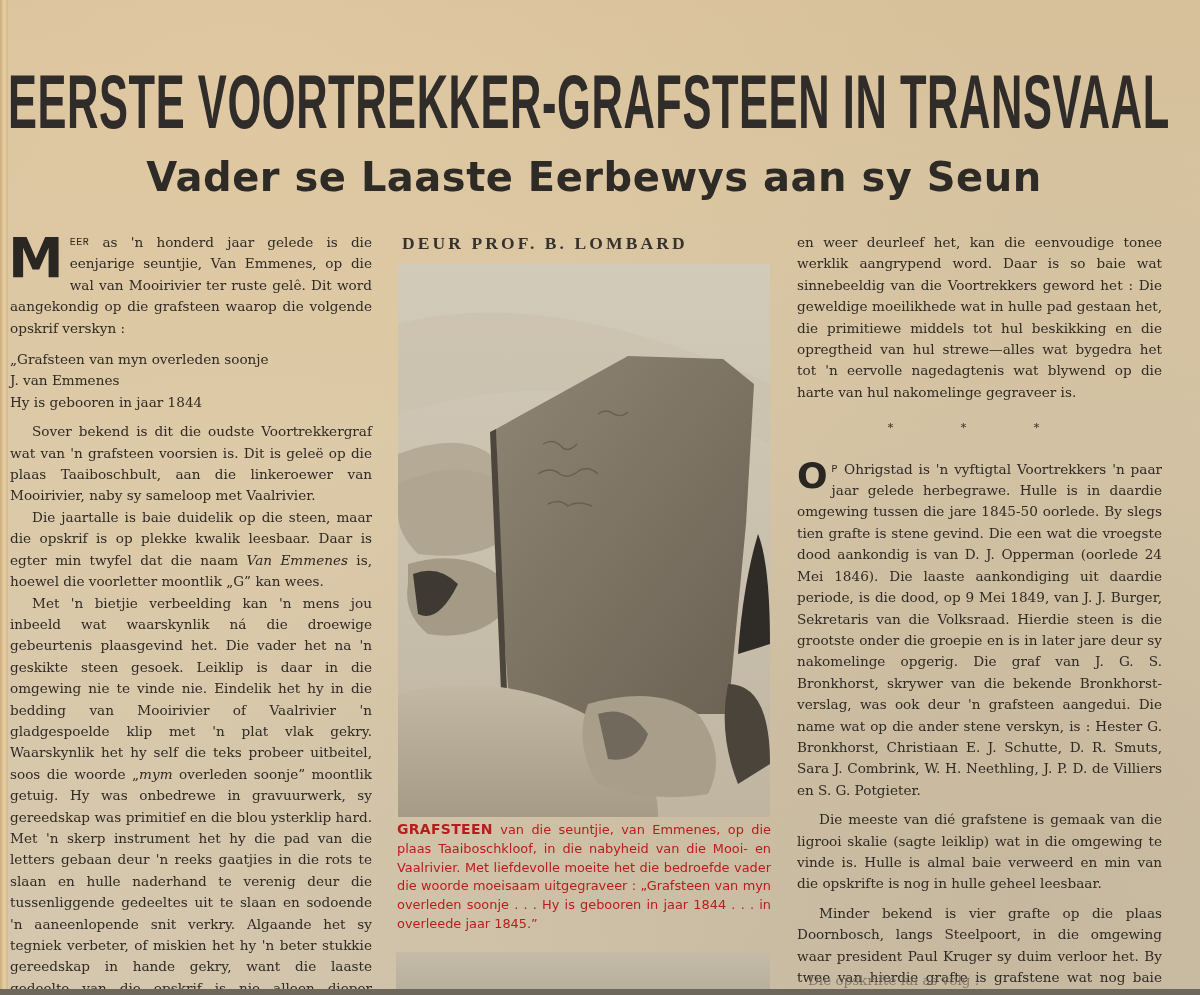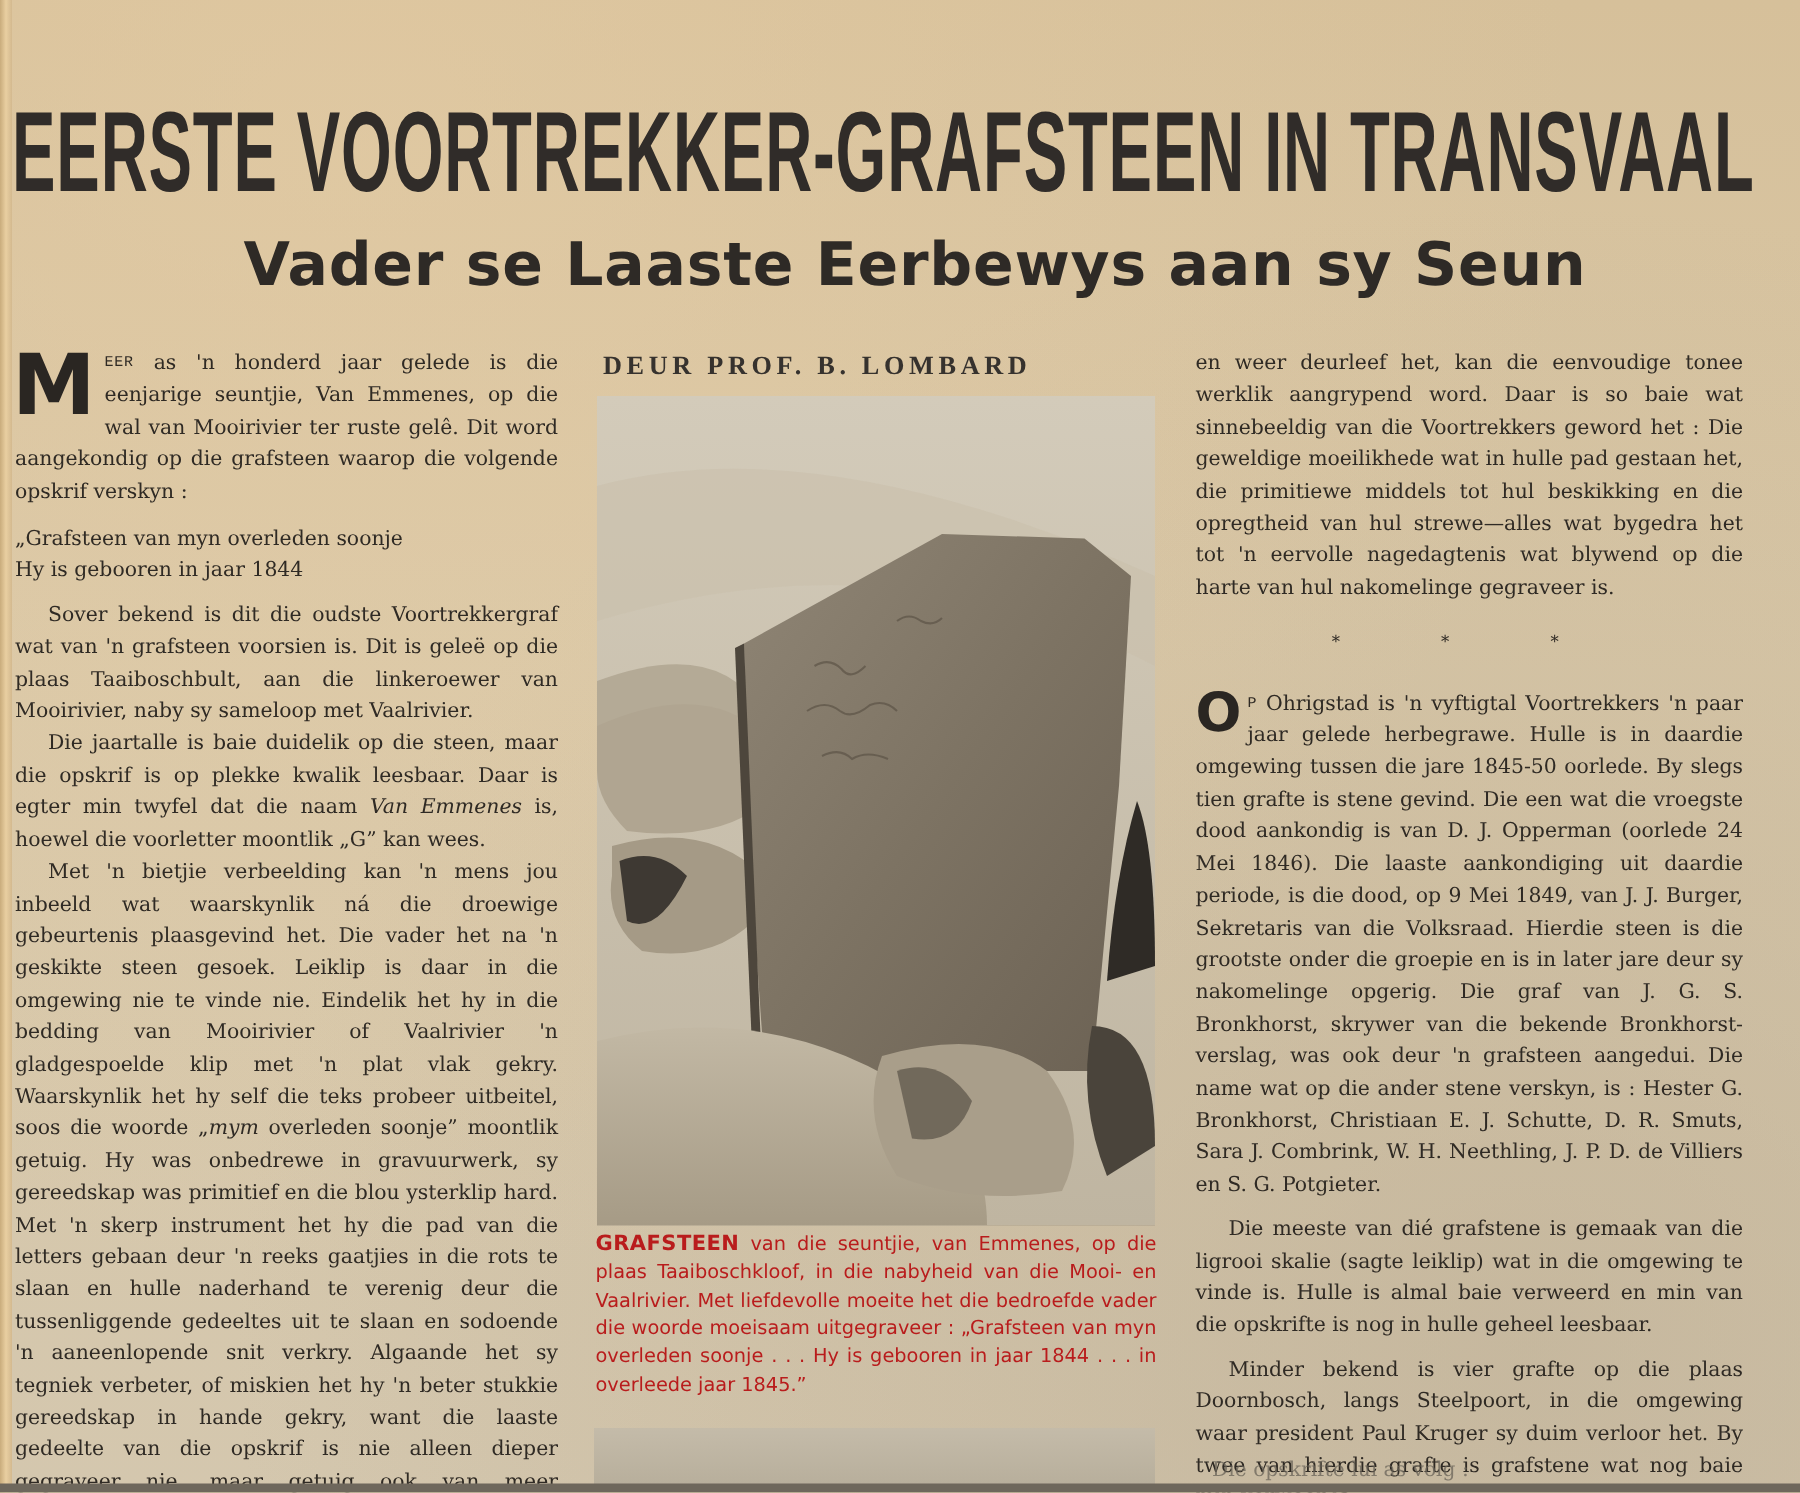--- a/index.html
+++ b/index.html
@@ -22,21 +22,21 @@
     font-family: "Liberation Sans", "DejaVu Sans", sans-serif; font-weight: bold;
     font-size: 76px; line-height: 80px; color: #302c29; white-space: nowrap;
     transform-origin: left top; transform: scaleX(0.62) scaleY(1.0);
     letter-spacing: 1px;
   }
   .headline-wrap { position: absolute; left: 8px; top: 62px; width: 1165px; height: 80px; overflow: visible; }
   .subhead {
     position: absolute; left: 0; top: 152px; width: 1160px; text-align: center;
     font-family: "DejaVu Sans", "Liberation Sans", sans-serif; font-weight: bold;
     font-size: 40px; line-height: 50px; color: #2e2a26; letter-spacing: 0.5px;
-    padding-left: 30px;
+    padding-left: 14px;
   }
 
   .col { position: absolute; font-size: 13.6px; line-height: 21.4px; text-align: justify; color: #2f2a24; }
   .col p { margin: 0; text-indent: 22px; }
   .col p.noindent { text-indent: 0; }
   .col-left { left: 10px; top: 232px; width: 362px; }
   .col-right { left: 797px; top: 232px; width: 365px; }
 
   .dropcap-M {
     float: left; font-family: "DejaVu Sans", sans-serif; font-weight: bold;
@@ -84,20 +84,21 @@
   <div class="headline" style="left: 0px; top: 0px; transform: scaleX(0.571569);">EERSTE VOORTREKKER-GRAFSTEEN IN TRANSVAAL</div>
 </div>
 <div class="subhead">Vader se Laaste Eerbewys aan sy Seun</div>
 
 <div class="col col-left">
   <p class="noindent">
     <span class="dropcap-M">M</span><span class="smallcaps">EER</span><span> as 'n honderd jaar gelede is die eenjarige seuntjie, Van Emmenes, op die wal van Mooirivier ter ruste gelê. Dit word aangekondig op die grafsteen waarop die volgende opskrif verskyn :</span>
   </p>
   <div class="inscription">
     <div>„Grafsteen van myn overleden soonje</div>
+    <div>J. van Emmenes</div>
     <div>Hy is gebooren in jaar 1844</div>
   </div>
   <p>Sover bekend is dit die oudste Voortrekkergraf wat van 'n grafsteen voorsien is. Dit is geleë op die plaas Taaiboschbult, aan die linkeroewer van Mooirivier, naby sy sameloop met Vaalrivier.</p>
   <p><span>Die jaartalle is baie duidelik op die steen, maar die opskrif is op plekke kwalik leesbaar. Daar is egter min twyfel dat die naam </span><i>Van Emmenes</i><span> is, hoewel die voorletter moontlik „G” kan wees.</span></p>
   <p><span>Met 'n bietjie verbeelding kan 'n mens jou inbeeld wat waarskynlik ná die droewige gebeurtenis plaasgevind het. Die vader het na 'n geskikte steen gesoek. Leiklip is daar in die omgewing nie te vinde nie. Eindelik het hy in die bedding van Mooirivier of Vaalrivier 'n gladgespoelde klip met 'n plat vlak gekry. Waarskynlik het hy self die teks probeer uitbeitel, soos die woorde „</span><i>mym</i><span> overleden soonje” moontlik getuig. Hy was onbedrewe in gravuurwerk, sy gereedskap was primitief en die blou ysterklip hard. Met 'n skerp instrument het hy die pad van die letters gebaan deur 'n reeks gaatjies in die rots te slaan en hulle naderhand te verenig deur die tussenliggende gedeeltes uit te slaan en sodoende 'n aaneenlopende snit verkry. Algaande het sy tegniek verbeter, of miskien het hy 'n beter stukkie gereedskap in hande gekry, want die laaste gedeelte van die opskrif is nie alleen dieper gegraveer nie, maar getuig ook van meer vaardigheid.</span></p>
 
 </div>
 
 <div class="byline">DEUR PROF. B. LOMBARD</div>
 

